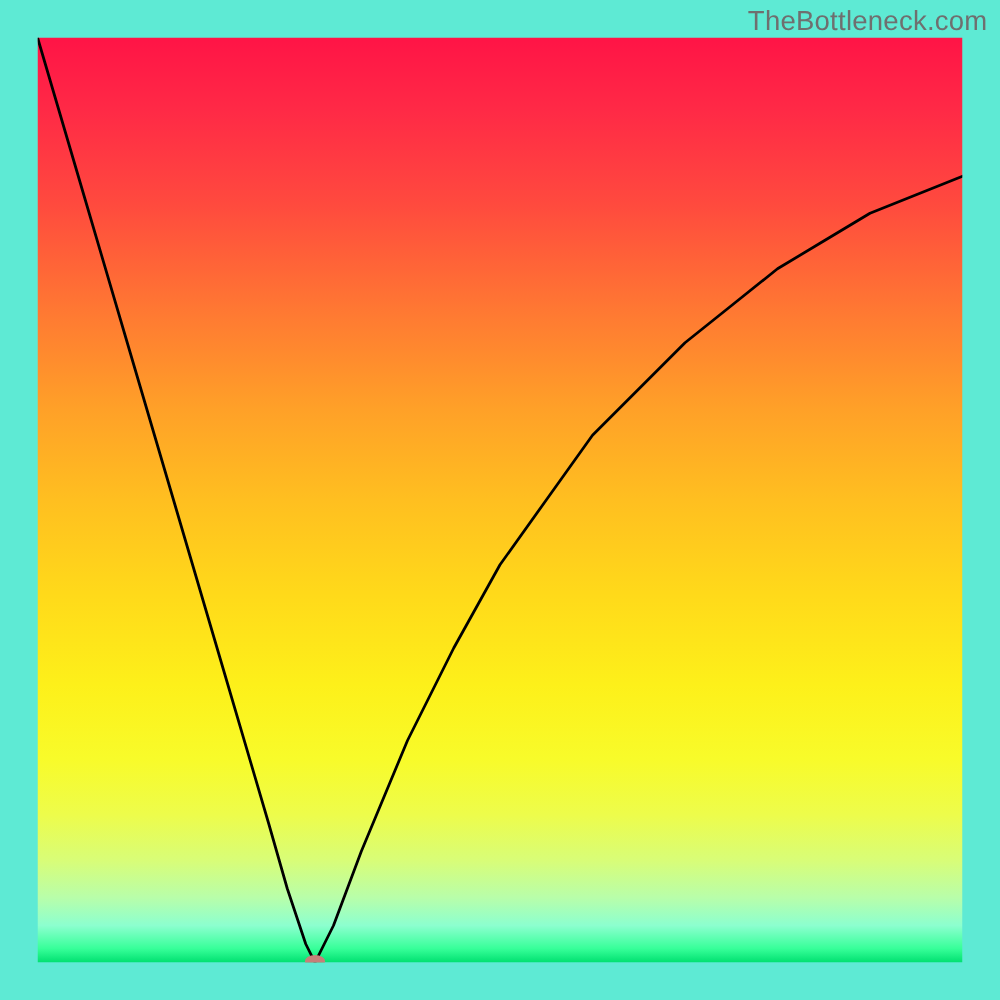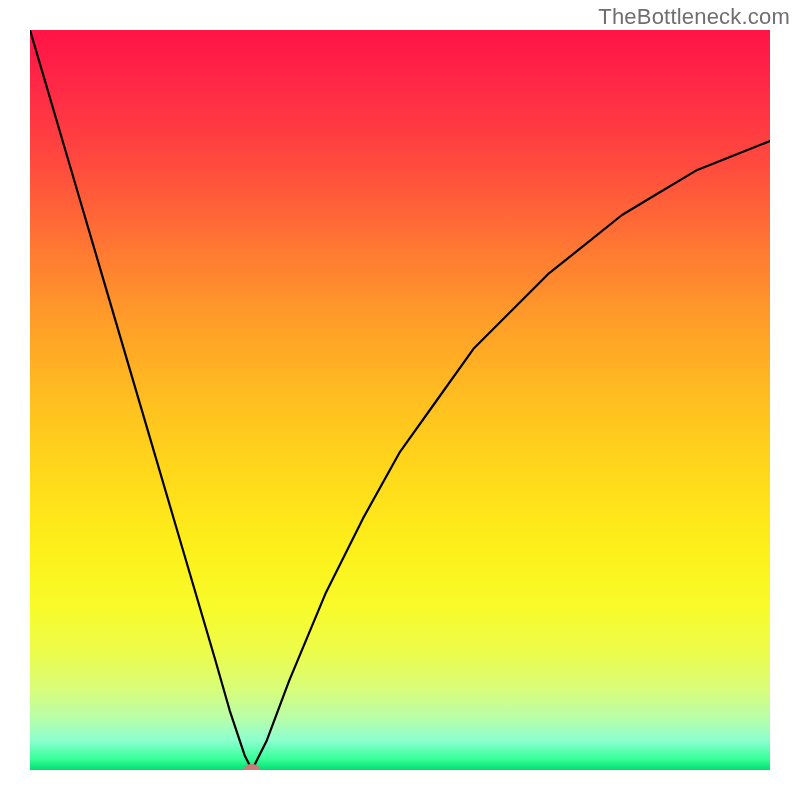--- a/index.html
+++ b/index.html
@@ -10,21 +10,21 @@
     background: #000;
     font-family: Arial, Helvetica, sans-serif;
     overflow: hidden;
   }
   .frame {
     position: absolute;
     top: 0;
     left: 0;
     width: 800px;
     height: 800px;
-    background: #ffffff;
+    background: #5eead4;
   }
   .watermark {
     position: absolute;
     top: 4px;
     right: 10px;
     color: #6f6f6f;
     font-size: 22px;
     font-weight: 400;
     letter-spacing: 0.2px;
     z-index: 10;

